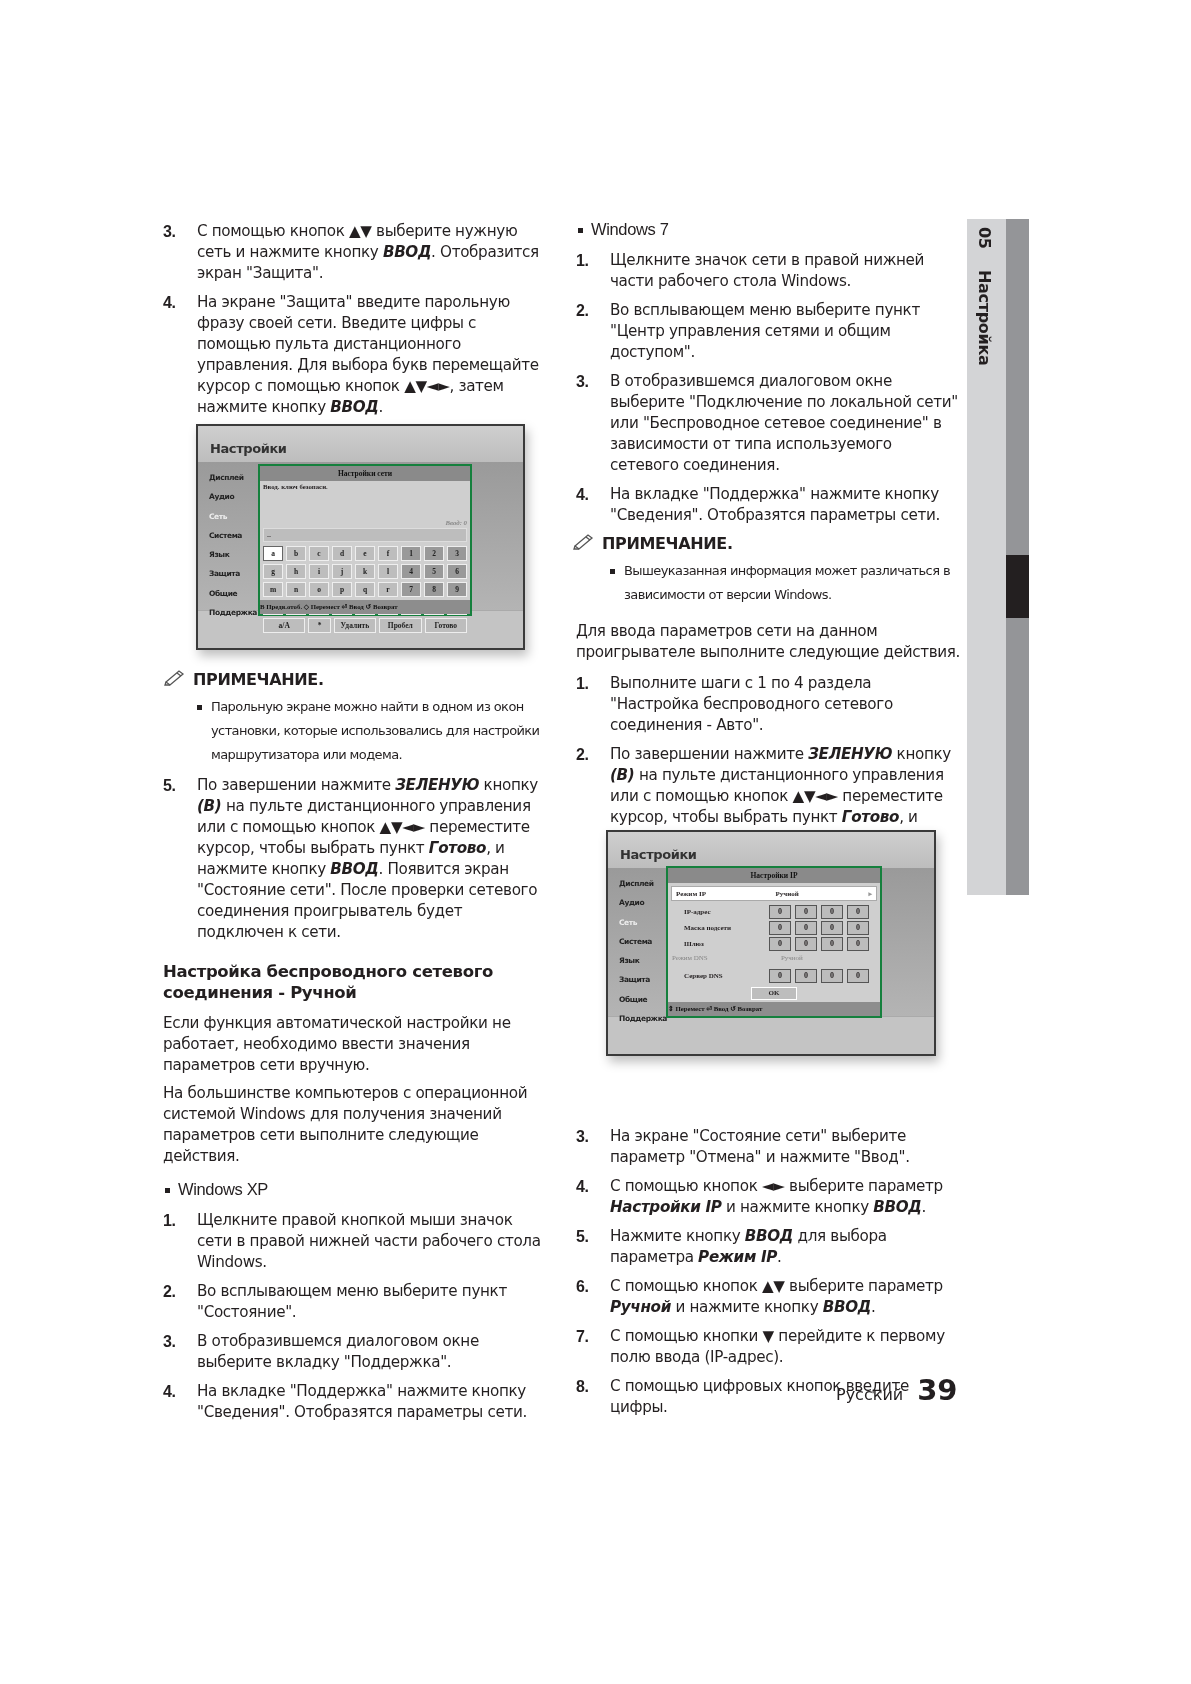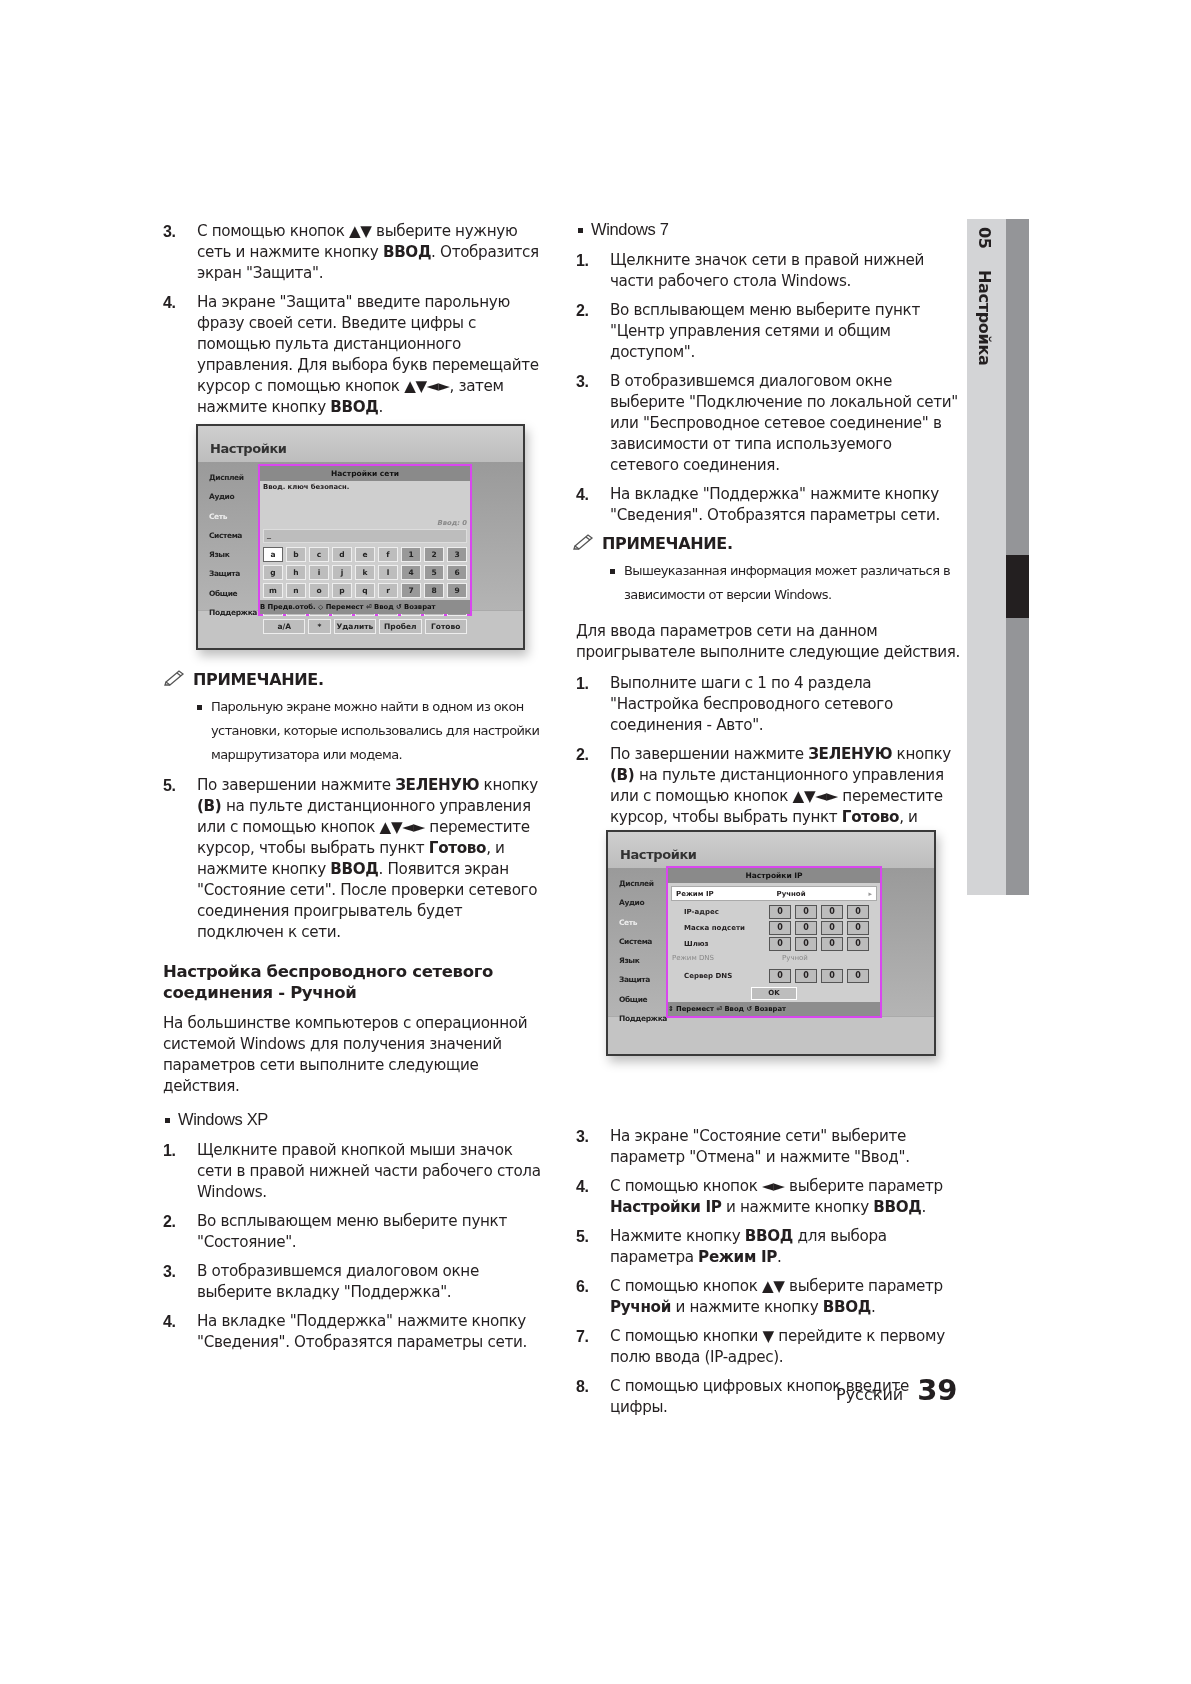--- a/index.html
+++ b/index.html
@@ -4,21 +4,21 @@
 <style>
   html, body { margin:0; padding:0; background:#ffffff; }
   body { width:1191px; height:1684px; position:relative; overflow:hidden;
          font-family:"DejaVu Sans", sans-serif; color:#231f20; }
   .col { position:absolute; font-size:15.2px; line-height:21px; letter-spacing:-0.35px; }
   .col-left { left:163px; top:221px; width:385px; }
   .col-right { left:576px; top:221px; width:385px; }
   .step { display:flex; margin-bottom:8px; }
   .step .num { width:34px; flex:0 0 34px; font-weight:bold; font-family:"Liberation Sans", sans-serif; font-size:16px; }
   .step .txt { flex:1; }
-  .b { font-weight:bold; }
+  .b { font-weight:bold;font-style:italic; }
   .para { margin-bottom:7px; }
   .heading { font-weight:bold; font-size:16.5px; line-height:21px; margin-top:18px; margin-bottom:10px; }
   .bullet-head { font-family:"Liberation Sans", sans-serif; font-size:16.5px; margin:12px 0 10px 0; }
   .bullet-head .sq { display:inline-block; width:5px; height:5px; background:#231f20; vertical-align:middle; margin-right:8px; margin-left:2px; }
   .note-title { display:flex; align-items:center; font-weight:bold; font-size:16px; margin-top:6px; margin-bottom:4px; }
   .note-title .pencil { width:30px; flex:0 0 30px; }
   .note-item { display:flex; margin-left:30px; font-size:13px; line-height:24px; letter-spacing:-0.6px; margin-bottom:8px; }
   .note-item .sq { flex:0 0 18px; padding-top:10px; }
   .note-item .sq span { display:block; width:5px; height:5px; background:#231f20; margin-left:4px; }
 
@@ -27,21 +27,21 @@
         box-shadow:3px 6px 10px rgba(0,0,0,0.25); overflow:hidden; }
   .tv1 { left:196px; top:424px; width:325px; height:222px; }
   .tv2 { left:606px; top:830px; width:326px; height:222px; }
   .tv .tvhead { position:absolute; left:0; top:0; right:0; height:36px;
         background:linear-gradient(#cfcfcf,#bdbdbd); }
   .tv .tvtitle { position:absolute; left:12px; top:15px; font-size:13px; font-weight:bold; color:#333; letter-spacing:-0.4px; }
   .tv .tvbody { position:absolute; left:0; top:36px; right:0; height:148px; background:linear-gradient(#9a9a9a,#b4b4b4); }
   .tv .tvbottom { position:absolute; left:0; top:184px; right:0; bottom:0; background:#c4c4c4; border-top:1px solid #aaa; }
   .tv .menu { position:absolute; left:11px; top:42px; font-size:7.5px; line-height:19.3px; color:#222; font-weight:bold; letter-spacing:-0.4px; }
   .tv .menu .active { color:#eee; }
-  .tv .dlg { position:absolute; background:#cfcfcf; border:2px solid #d946ef; }
+  .tv .dlg { position:absolute; background:#cfcfcf; border:2px solid #15803d;font-family:Liberation Serif, serif; }
   .tv1 .dlg { left:60px; top:38px; width:210px; height:148px; }
   .tv2 .dlg { left:58px; top:34px; width:212px; height:148px; }
   .dlg .dlghead { height:15px; background:#8a8a8a; color:#111; font-size:7.5px; text-align:center; line-height:15px; font-weight:bold; }
   .dlg .dlgfoot { position:absolute; left:0; right:0; bottom:0; height:14px; background:#8d8d8d;
         font-size:6.8px; line-height:14px; color:#111; text-align:left; padding-right:4px; font-weight:bold; white-space:nowrap; }
   .kbrow { display:flex; gap:3px; margin:0 3px 3px 3px; }
   .key { flex:1; height:13px; border:1px solid #eee; background:#bdbdbd; font-size:7.5px; text-align:center; line-height:13px; font-weight:bold; color:#222; }
   .key.num { background:#999; }
   .key.sel { background:#fff; border-color:#666; }
   .inforow { display:flex; justify-content:space-between; font-size:6.8px; padding:2px 3px; font-weight:bold; }
@@ -102,20 +102,21 @@
       </div>
     <div>Парольную экране можно найти в одном из окон установки, которые использовались для настройки маршрутизатора или модема.</div>
   </div>
 
   <div class="step">
     <div class="num">5.</div>
     <div class="txt"><span>По завершении нажмите </span><span class="b">ЗЕЛЕНУЮ</span><span> кнопку </span><span class="b">(B)</span><span> на пульте дистанционного управления или с помощью кнопок ▲▼◄► переместите курсор, чтобы выбрать пункт </span><span class="b">Готово</span><span>, и нажмите кнопку </span><span class="b">ВВОД</span><span>. Появится экран "Состояние сети". После проверки сетевого соединения проигрыватель будет подключен к сети.</span></div>
   </div>
 
   <div class="heading">Настройка беспроводного сетевого соединения - Ручной</div>
+  <div class="para">Если функция автоматической настройки не работает, необходимо ввести значения параметров сети вручную.</div>
   <div class="para">На большинстве компьютеров с операционной системой Windows для получения значений параметров сети выполните следующие действия.</div>
 
   <div class="bullet-head"><span class="sq"></span><span>Windows XP</span></div>
   <div class="step">
       <div class="num">1.</div>
       <div class="txt">Щелкните правой кнопкой мыши значок сети в правой нижней части рабочего стола Windows.</div>
     </div>
   <div class="step">
       <div class="num">2.</div>
       <div class="txt">Во всплывающем меню выберите пункт "Состояние".</div>

